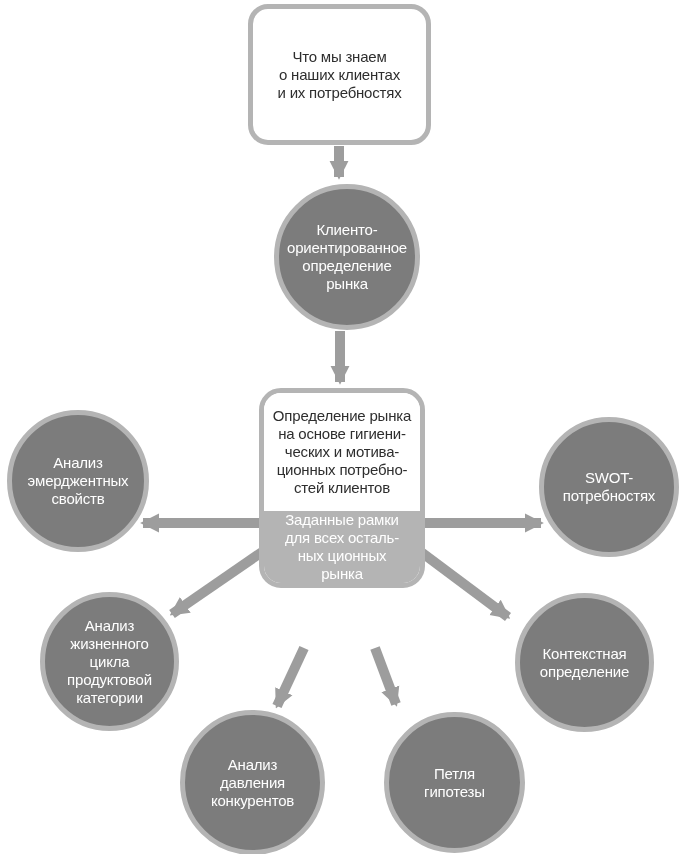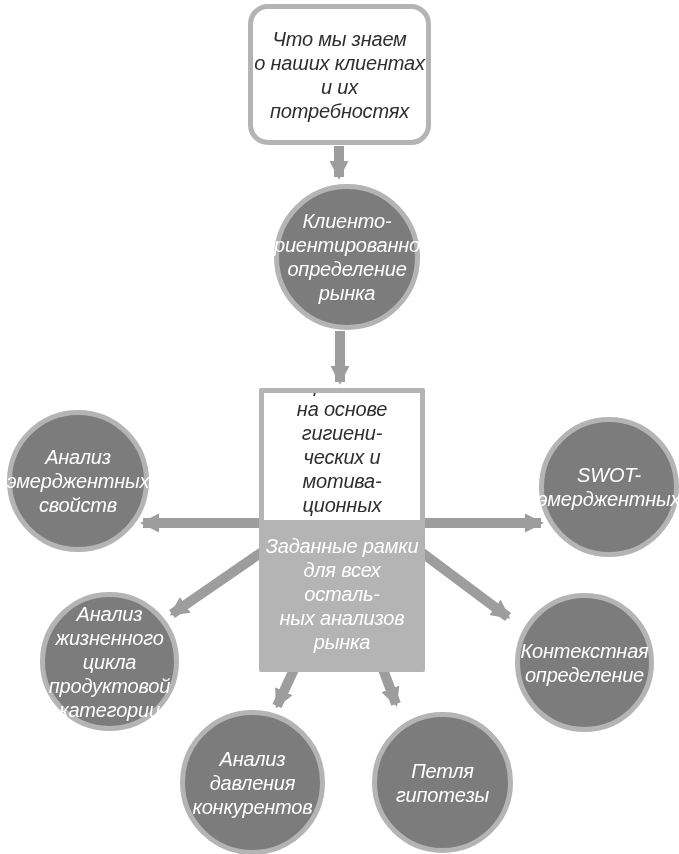--- a/index.html
+++ b/index.html
@@ -15,37 +15,37 @@
   html,body{margin:0;padding:0;background:var(--page-bg);}
   .canvas{
     position:relative;width:679px;height:854px;overflow:hidden;
     background:var(--page-bg);
     font-family:"Liberation Sans","DejaVu Sans",sans-serif;
   }
   .arrows{position:absolute;left:0;top:0;z-index:0;}
   .arrow{stroke:var(--arrow);stroke-width:10;fill:none;}
   .arrowhead{fill:var(--arrow);}
   .node{position:absolute;z-index:1;display:flex;align-items:center;justify-content:center;box-sizing:border-box;}
-  .txt{white-space:pre-line;text-align:center;font-size:20px;line-height:1.2;letter-spacing:-0.2px;font-style:italic;}
+  .txt{white-space:pre-line;text-align:center;font-size:15px;line-height:1.2;letter-spacing:-0.2px;}
   .dark{color:var(--text-dark);}
   .light{color:var(--text-light);}
   .box{background:#fff;border:5px solid var(--box-border);}
   .circle{background:var(--circle-fill);border:5px solid var(--circle-ring);border-radius:50%;}
   .n-know{left:248px;top:4px;width:183px;height:141px;border-radius:20px;}
   .n-customer{left:274px;top:184px;width:146px;height:146px;justify-content:center;}
-  .n-center{left:259px;top:388px;width:166px;height:284px;border-radius:2px;
+  .n-center{left:259px;top:388px;width:166px;height:200px;border-radius:22px;
             flex-direction:column;align-items:stretch;justify-content:flex-start;padding:0;overflow:hidden;}
   .sec-white{height:127px;display:flex;align-items:center;justify-content:center;background:#fff;}
   .sec-gray{flex:1;display:flex;align-items:center;justify-content:center;background:var(--box-fill-gray);}
   .n-emergent{left:7px;top:410px;width:142px;height:142px;}
   .n-swot{left:539px;top:417px;width:140px;height:140px;}
   .n-lifecycle{left:40px;top:592px;width:139px;height:139px;}
   .n-context{left:515px;top:593px;width:139px;height:139px;}
   .n-competition{left:180px;top:710px;width:145px;height:145px;}
-  .n-hypothesis{left:372px;top:712px;width:141px;height:141px;}
+  .n-hypothesis{left:384px;top:712px;width:141px;height:141px;}
 </style>
 </head>
 <body>
 
 <div class="canvas">
 
   <svg class="arrows" width="679" height="854" viewBox="0 0 679 854" aria-hidden="true">
     <defs>
       <marker id="ah" viewBox="0 0 10 10" refX="8.5" refY="5" markerWidth="1.9" markerHeight="2.9" orient="auto">
         <path class="arrowhead" d="M0,0 L10,5 L0,10 Z"></path>
@@ -78,34 +78,34 @@
     <div class="sec-white">
       <div class="txt dark">Определение рынка
 на основе гигиени-
 ческих и мотива-
 ционных потребно-
 стей клиентов</div>
     </div>
     <div class="sec-gray">
       <div class="txt light">Заданные рамки
 для всех осталь-
-ных анализов
+ных ционных
 рынка</div>
     </div>
   </div>
 
   <div class="node circle n-emergent">
     <div class="txt light">Анализ
 эмерджентных
 свойств</div>
   </div>
 
   <div class="node circle n-swot">
     <div class="txt light">SWOT-
-эмерджентных</div>
+потребностях</div>
   </div>
 
   <div class="node circle n-lifecycle">
     <div class="txt light">Анализ
 жизненного
 цикла
 продуктовой
 категории</div>
   </div>
 

